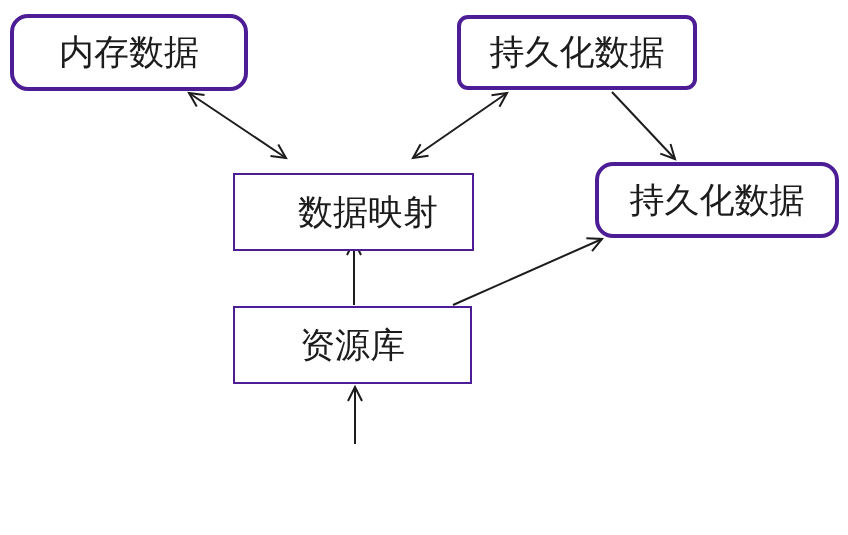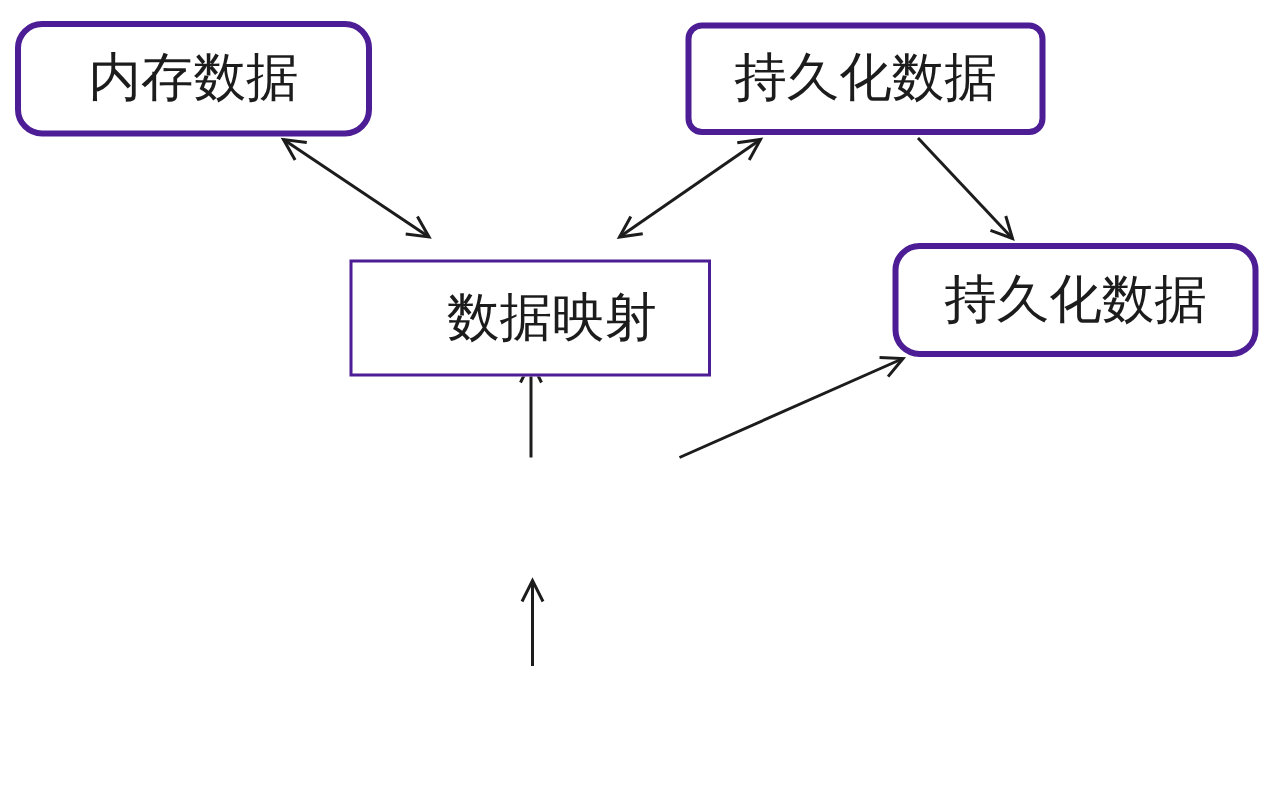--- a/index.html
+++ b/index.html
@@ -75,15 +75,18 @@
   </div>
 
   <div class="node" style="left:233px; top:173px; width:241px; height:78px;padding-left:29px;">
     <span>数据映射</span>
   </div>
 
   <div class="node rounded" style="left:595px; top:162px; width:244px; height:76px;">
     <span>持久化数据</span>
   </div>
 
+  <div class="node" style="left:233px; top:306px; width:239px; height:78px;">
+    <span>资源库</span>
+  </div>
 
 
 </div>
 
 </body></html>

